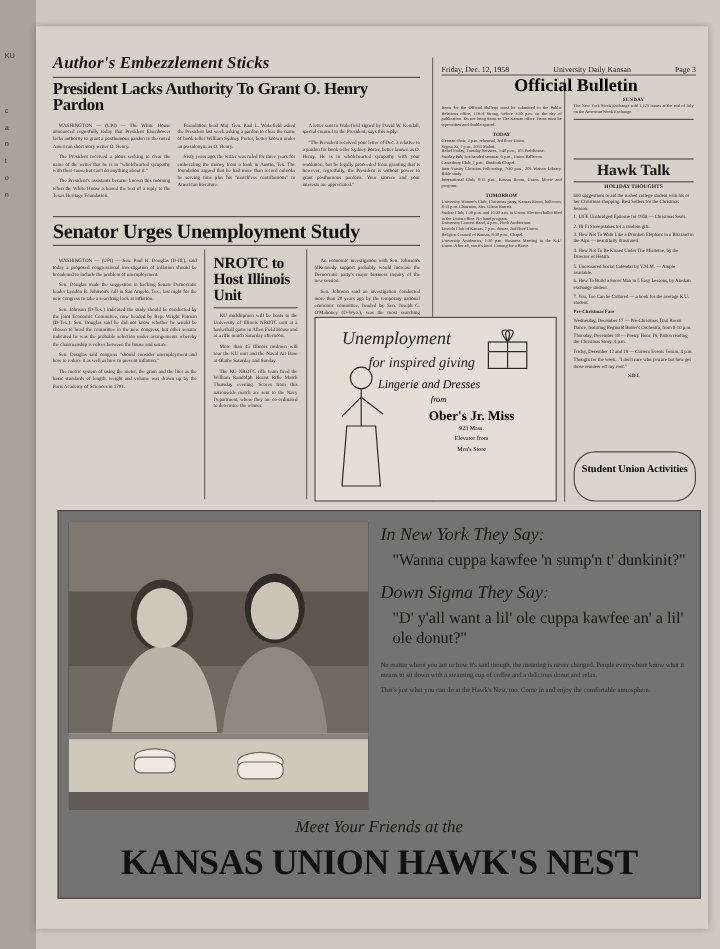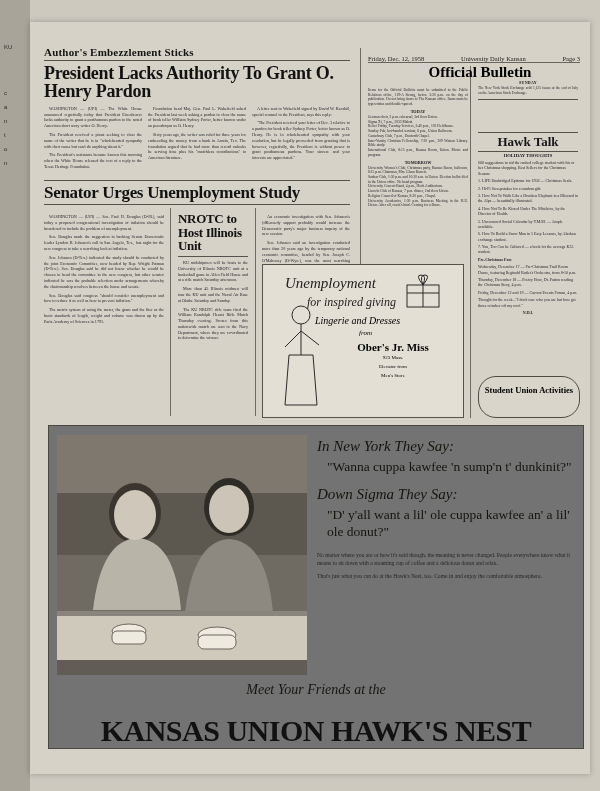--- a/index.html
+++ b/index.html
@@ -33,25 +33,25 @@
     display:flex;justify-content:space-between;align-items:flex-end;
     font-size:6.5px;color:#1c1c1a;border-bottom:1px solid #6a665d;
     font-family:"Liberation Serif", serif;
   }
   
   .col{position:absolute;color:#17171a;}
   .rule-v{position:absolute;width:1px;background:#6f6b62;}
   .rule-h{position:absolute;height:1px;background:#56534c;}
 
   .kicker{
-    font-size:11px;font-weight:bold;letter-spacing:.2px;
+    font-size:14px;font-style:italic;font-weight:bold;letter-spacing:.2px;
     margin:0 0 2px 0;color:#141414;
   }
   .headline{
-    font-size:18px;line-height:1.02;font-weight:bold;margin:0;
+    font-size:14px;line-height:1.02;font-weight:bold;margin:0;
     color:#121212;letter-spacing:-.3px;
   }
   .headline.sm{font-size:17px;}
   .headline.xs{font-size:13px;line-height:1.05;}
   .body-txt{
     font-size:4.2px;line-height:1.38;text-align:justify;
     color:#26262a;
     -webkit-hyphens:auto;hyphens:auto;
   }
   .body-txt p{margin:0 0 3px 0;text-indent:5px;}
@@ -101,21 +101,21 @@
     font-family:"Liberation Serif", serif;
     font-size:13.5px;color:#15150f;margin:0 0 10px 10px;line-height:1.25;
   }
   .ad-para{font-size:5.6px;line-height:1.5;color:#26262a;margin:5px 0 0 0;text-align:left;}
   .meet{
     position:absolute;left:0;top:256px;width:534px;text-align:center;
     font-size:14px;font-style:italic;color:#161611;
   }
   .nest{
     position:absolute;left:0;top:276px;width:534px;text-align:center;
-    font-size:30px;font-weight:bold;letter-spacing:-.5px;color:#111;margin-top:12px;
+    font-size:30px;font-weight:bold;letter-spacing:-.5px;color:#111;
   }
   .ctr{text-align:center;}
   .b{font-weight:bold;}
 </style>
 </head>
 <body>
 
 <div id="page">
 
   <div id="leftmargin">

